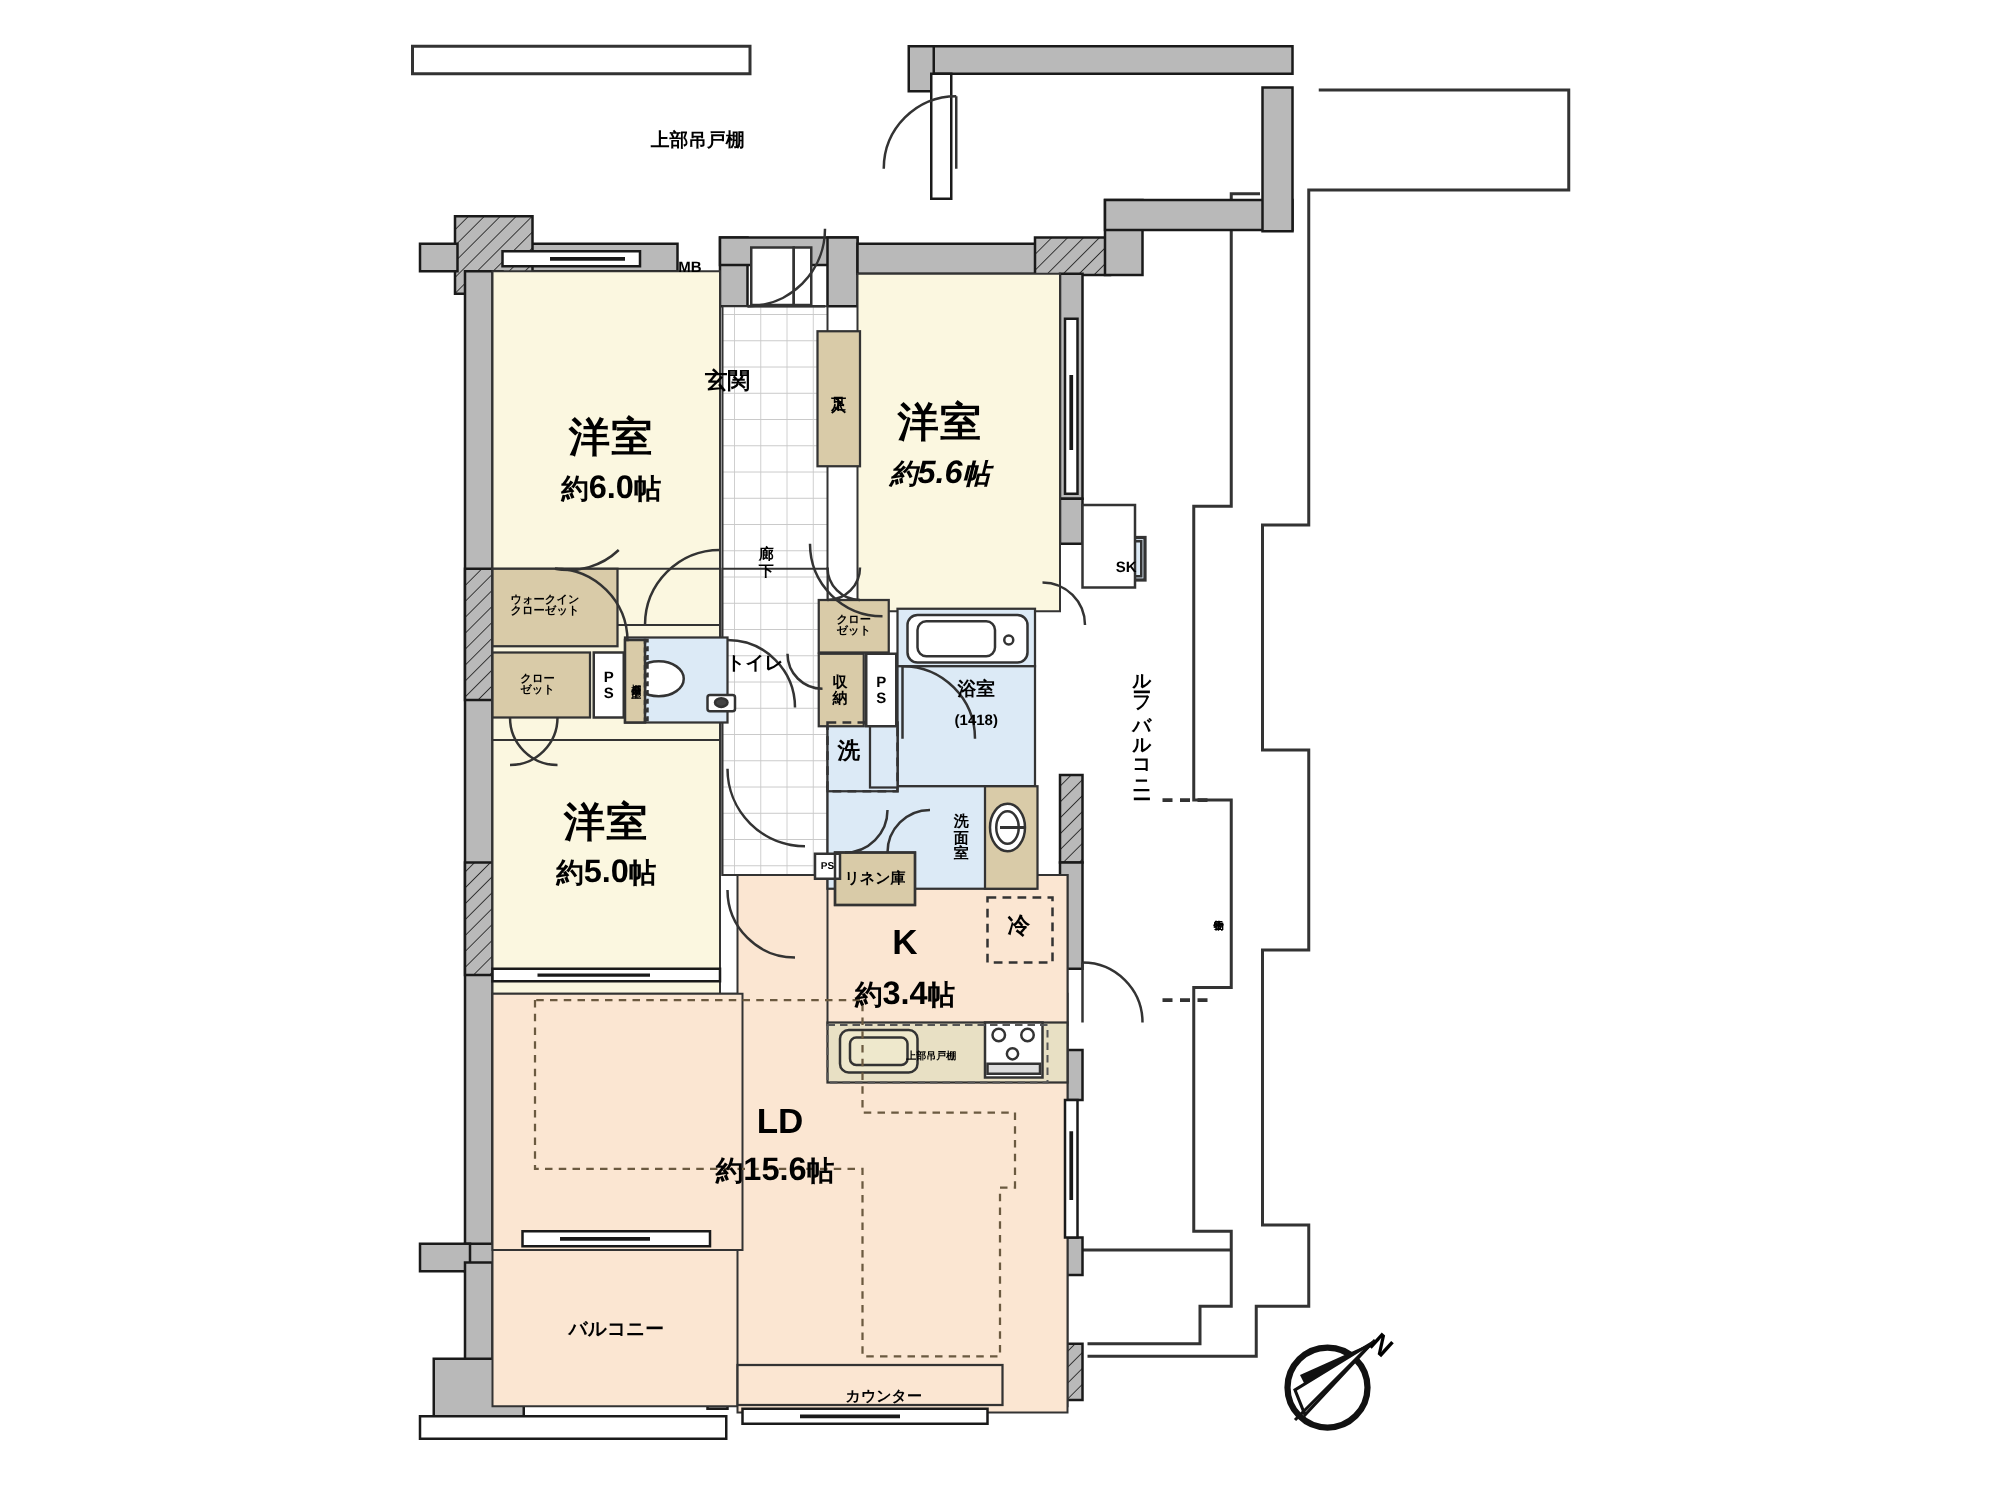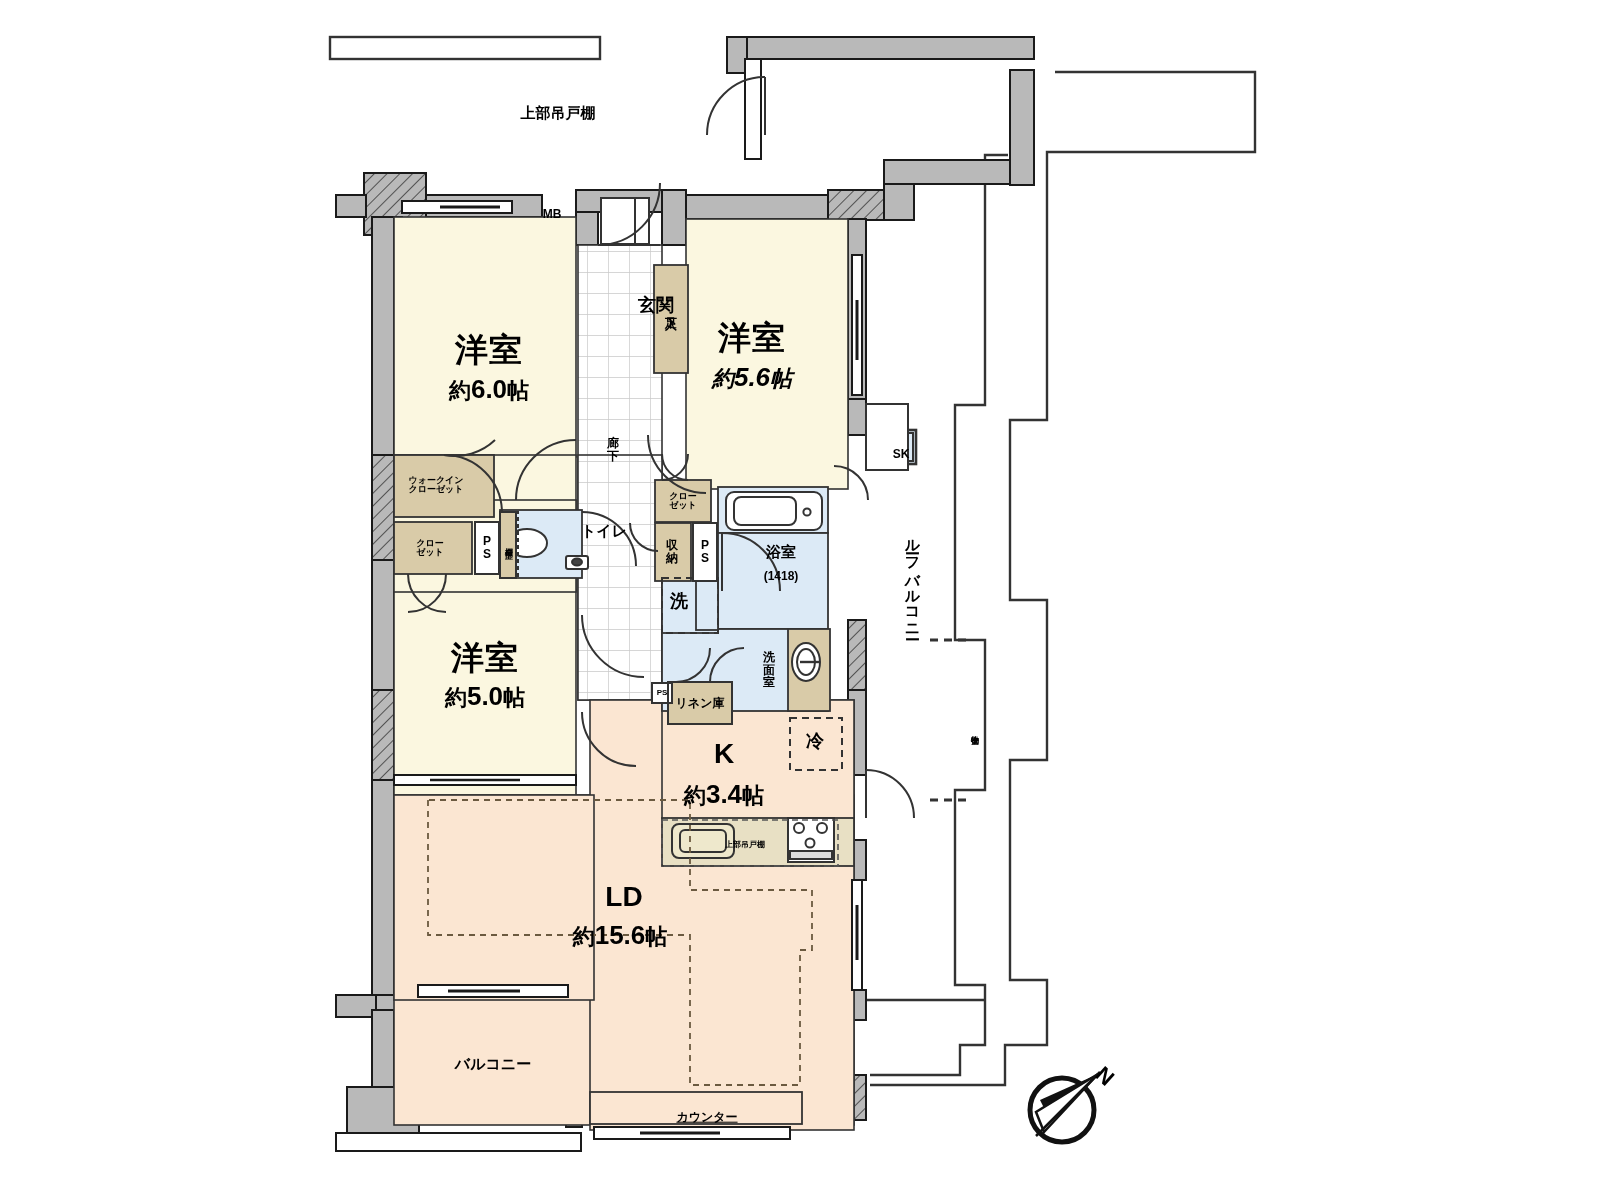--- a/index.html
+++ b/index.html
@@ -279,21 +279,21 @@
 <div class="lbl ld-k" style="left:724px;top:754px;">K</div>
 <div class="lbl rm-size" style="left:724px;top:795px;">
   <span>約</span><span class="big">3.4</span><span>帖</span>
 </div>
 
 <div class="lbl ld-k" style="left:624px;top:897px;">LD</div>
 <div class="lbl rm-size" style="left:620px;top:936px;">
   <span>約</span><span class="big">15.6</span><span>帖</span>
 </div>
 
-<div class="lbl mid" style="left:656px;top:305px;">玄関</div>
+<div class="lbl mid" style="left:582px;top:305px;">玄関</div>
 <div class="lbl xs vert" style="left:671px;top:308px;">下足入</div>
 <div class="lbl xs" style="left:613px;top:450px;">廊<br>下</div>
 
 <div class="lbl xxs" style="left:436px;top:485px;">
   <span>ウォークイン</span><br><span>クローゼット</span>
 </div>
 <div class="lbl xxs" style="left:430px;top:548px;">
   <span>クロー</span><br><span>ゼット</span>
 </div>
 <div class="lbl xxs" style="left:683px;top:501px;">
@@ -315,19 +315,19 @@
 <div class="lbl mid" style="left:679px;top:601px;">洗</div>
 <div class="lbl sm" style="left:781px;top:552px;">浴室</div>
 <div class="lbl xs" style="left:781px;top:576px;">(1418)</div>
 <div class="lbl xs" style="left:769px;top:670px;">
   <span>洗</span><br><span>面</span><br><span>室</span>
 </div>
 <div class="lbl xs" style="left:700px;top:703px;">リネン庫</div>
 
 <div class="lbl mid" style="left:815px;top:741px;">冷</div>
 <div class="lbl tiny" style="left:745px;top:845px;letter-spacing:0px;">上部吊戸棚</div>
-<div class="lbl xs" style="left:707px;top:1117px;text-decoration:underline;">カウンター</div>
+<div class="lbl xs" style="left:707px;top:1117px;">カウンター</div>
 
 <div class="lbl sm" style="left:493px;top:1064px;">バルコニー</div>
 <div class="lbl sm vert" style="left:913px;top:580px;">ルーフバルコニー</div>
 <div class="lbl tiny vert" style="left:974px;top:730px;">物干金物</div>
 
 <div class="lbl" style="left:1105px;top:1076px;font-size:22px;font-weight:700;transform:translate(-50%,-50%) rotate(42deg);">N</div>
 
 </body></html>

